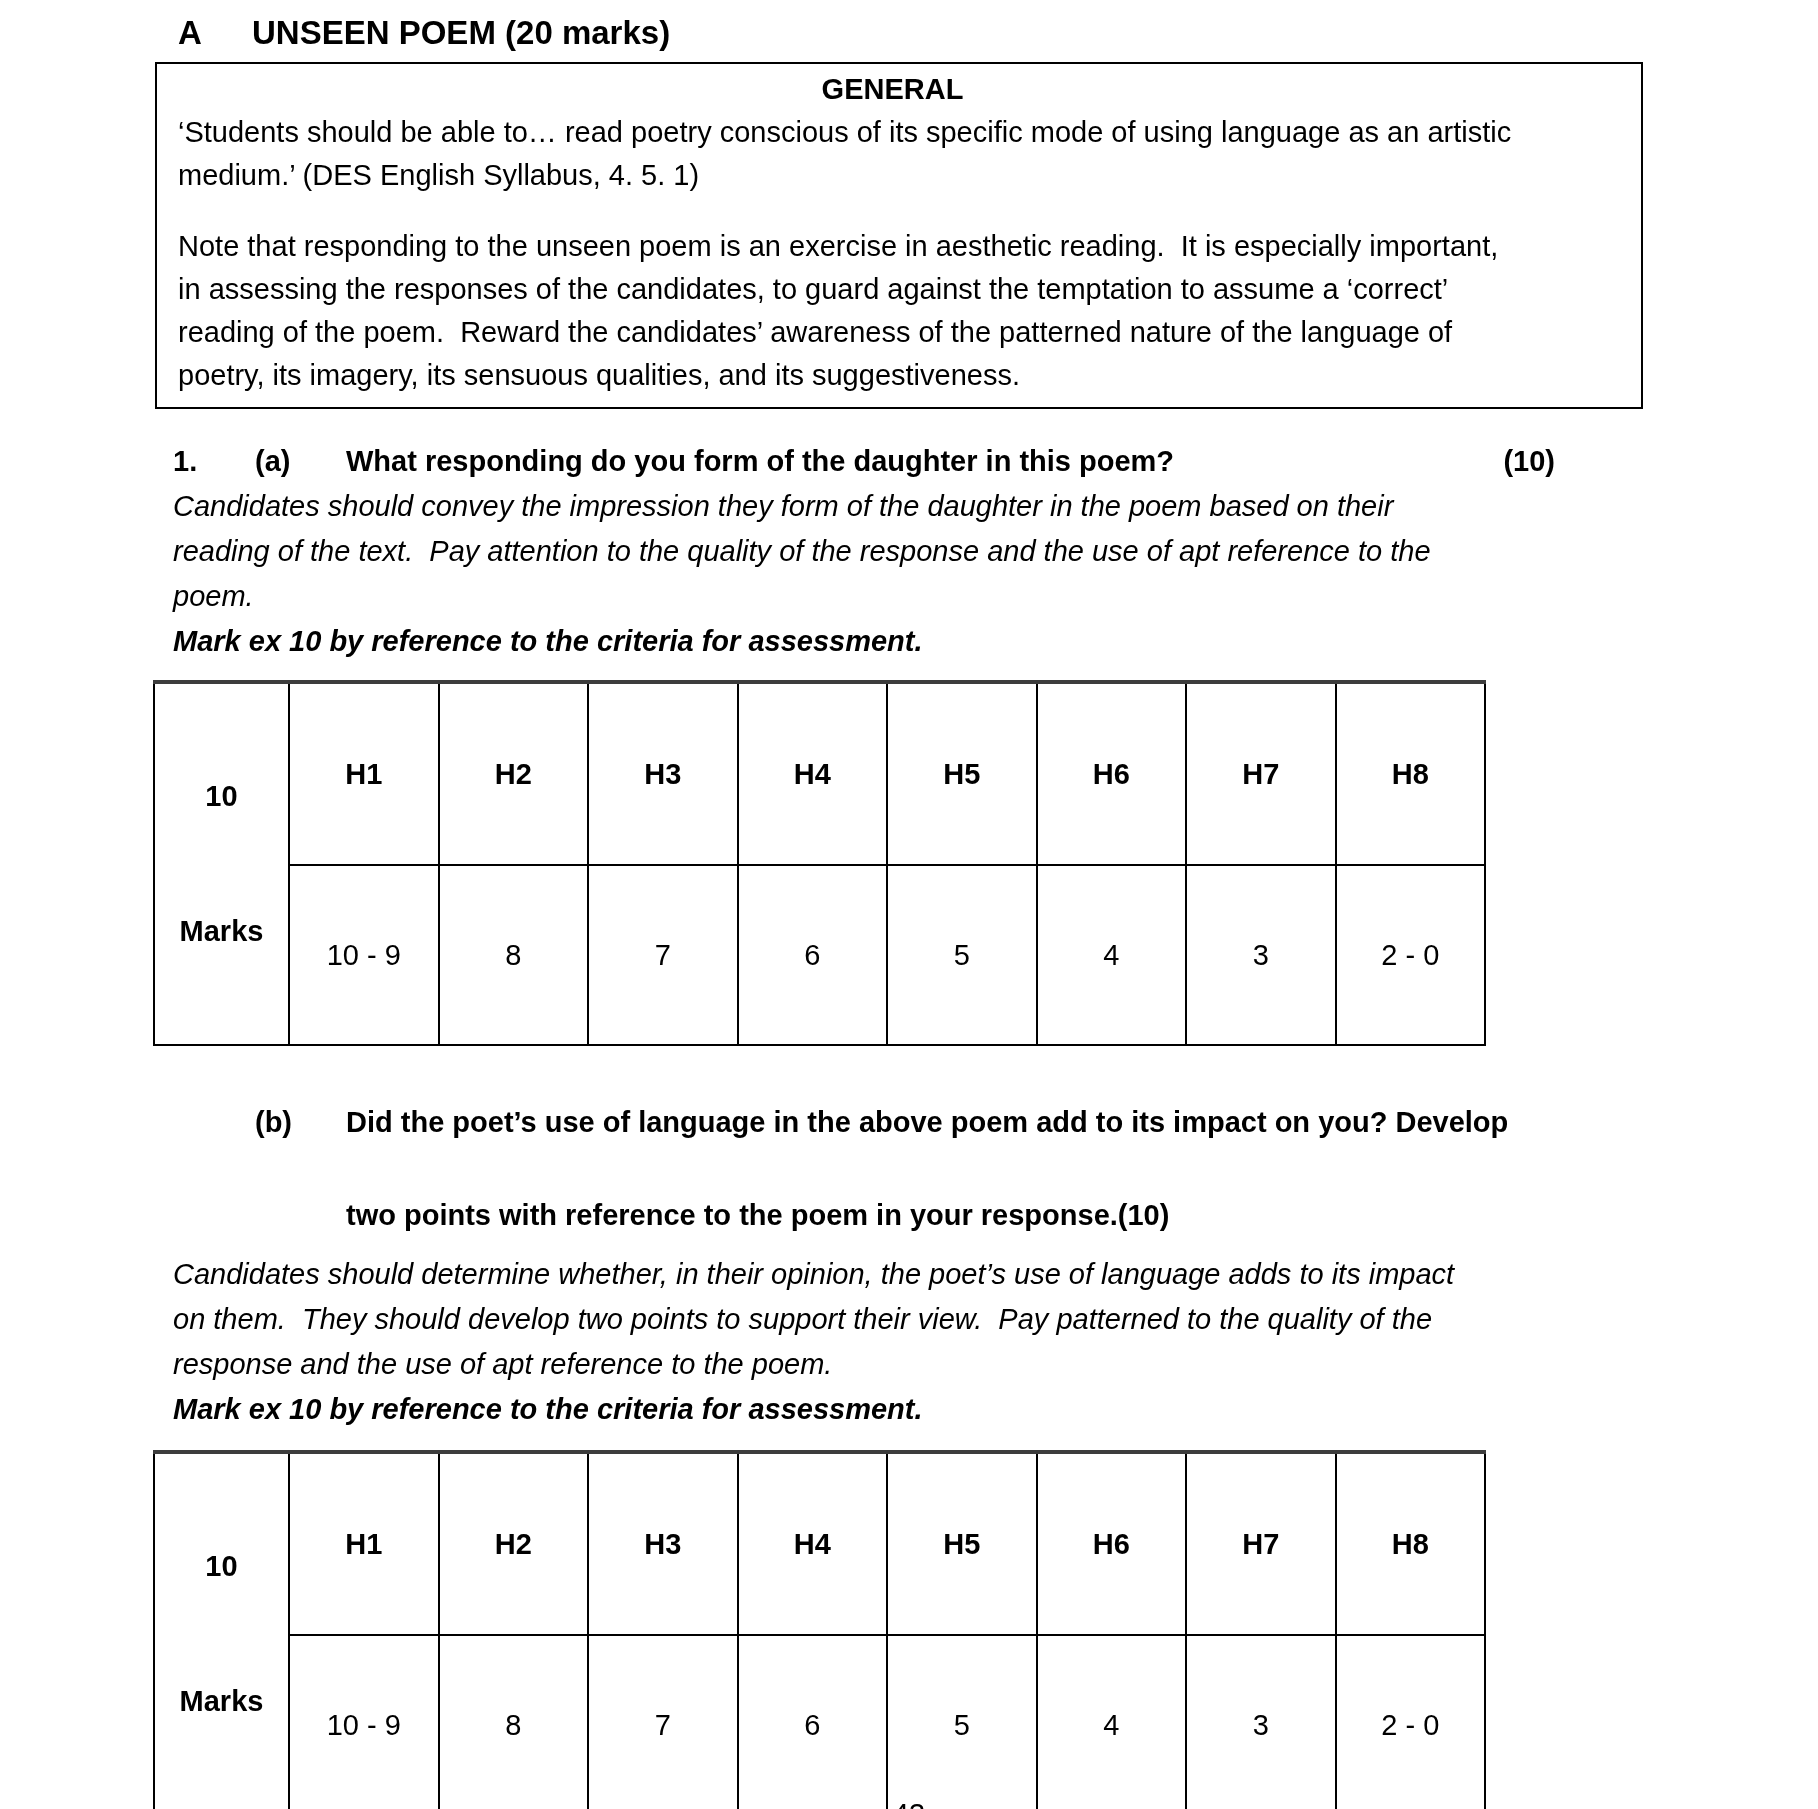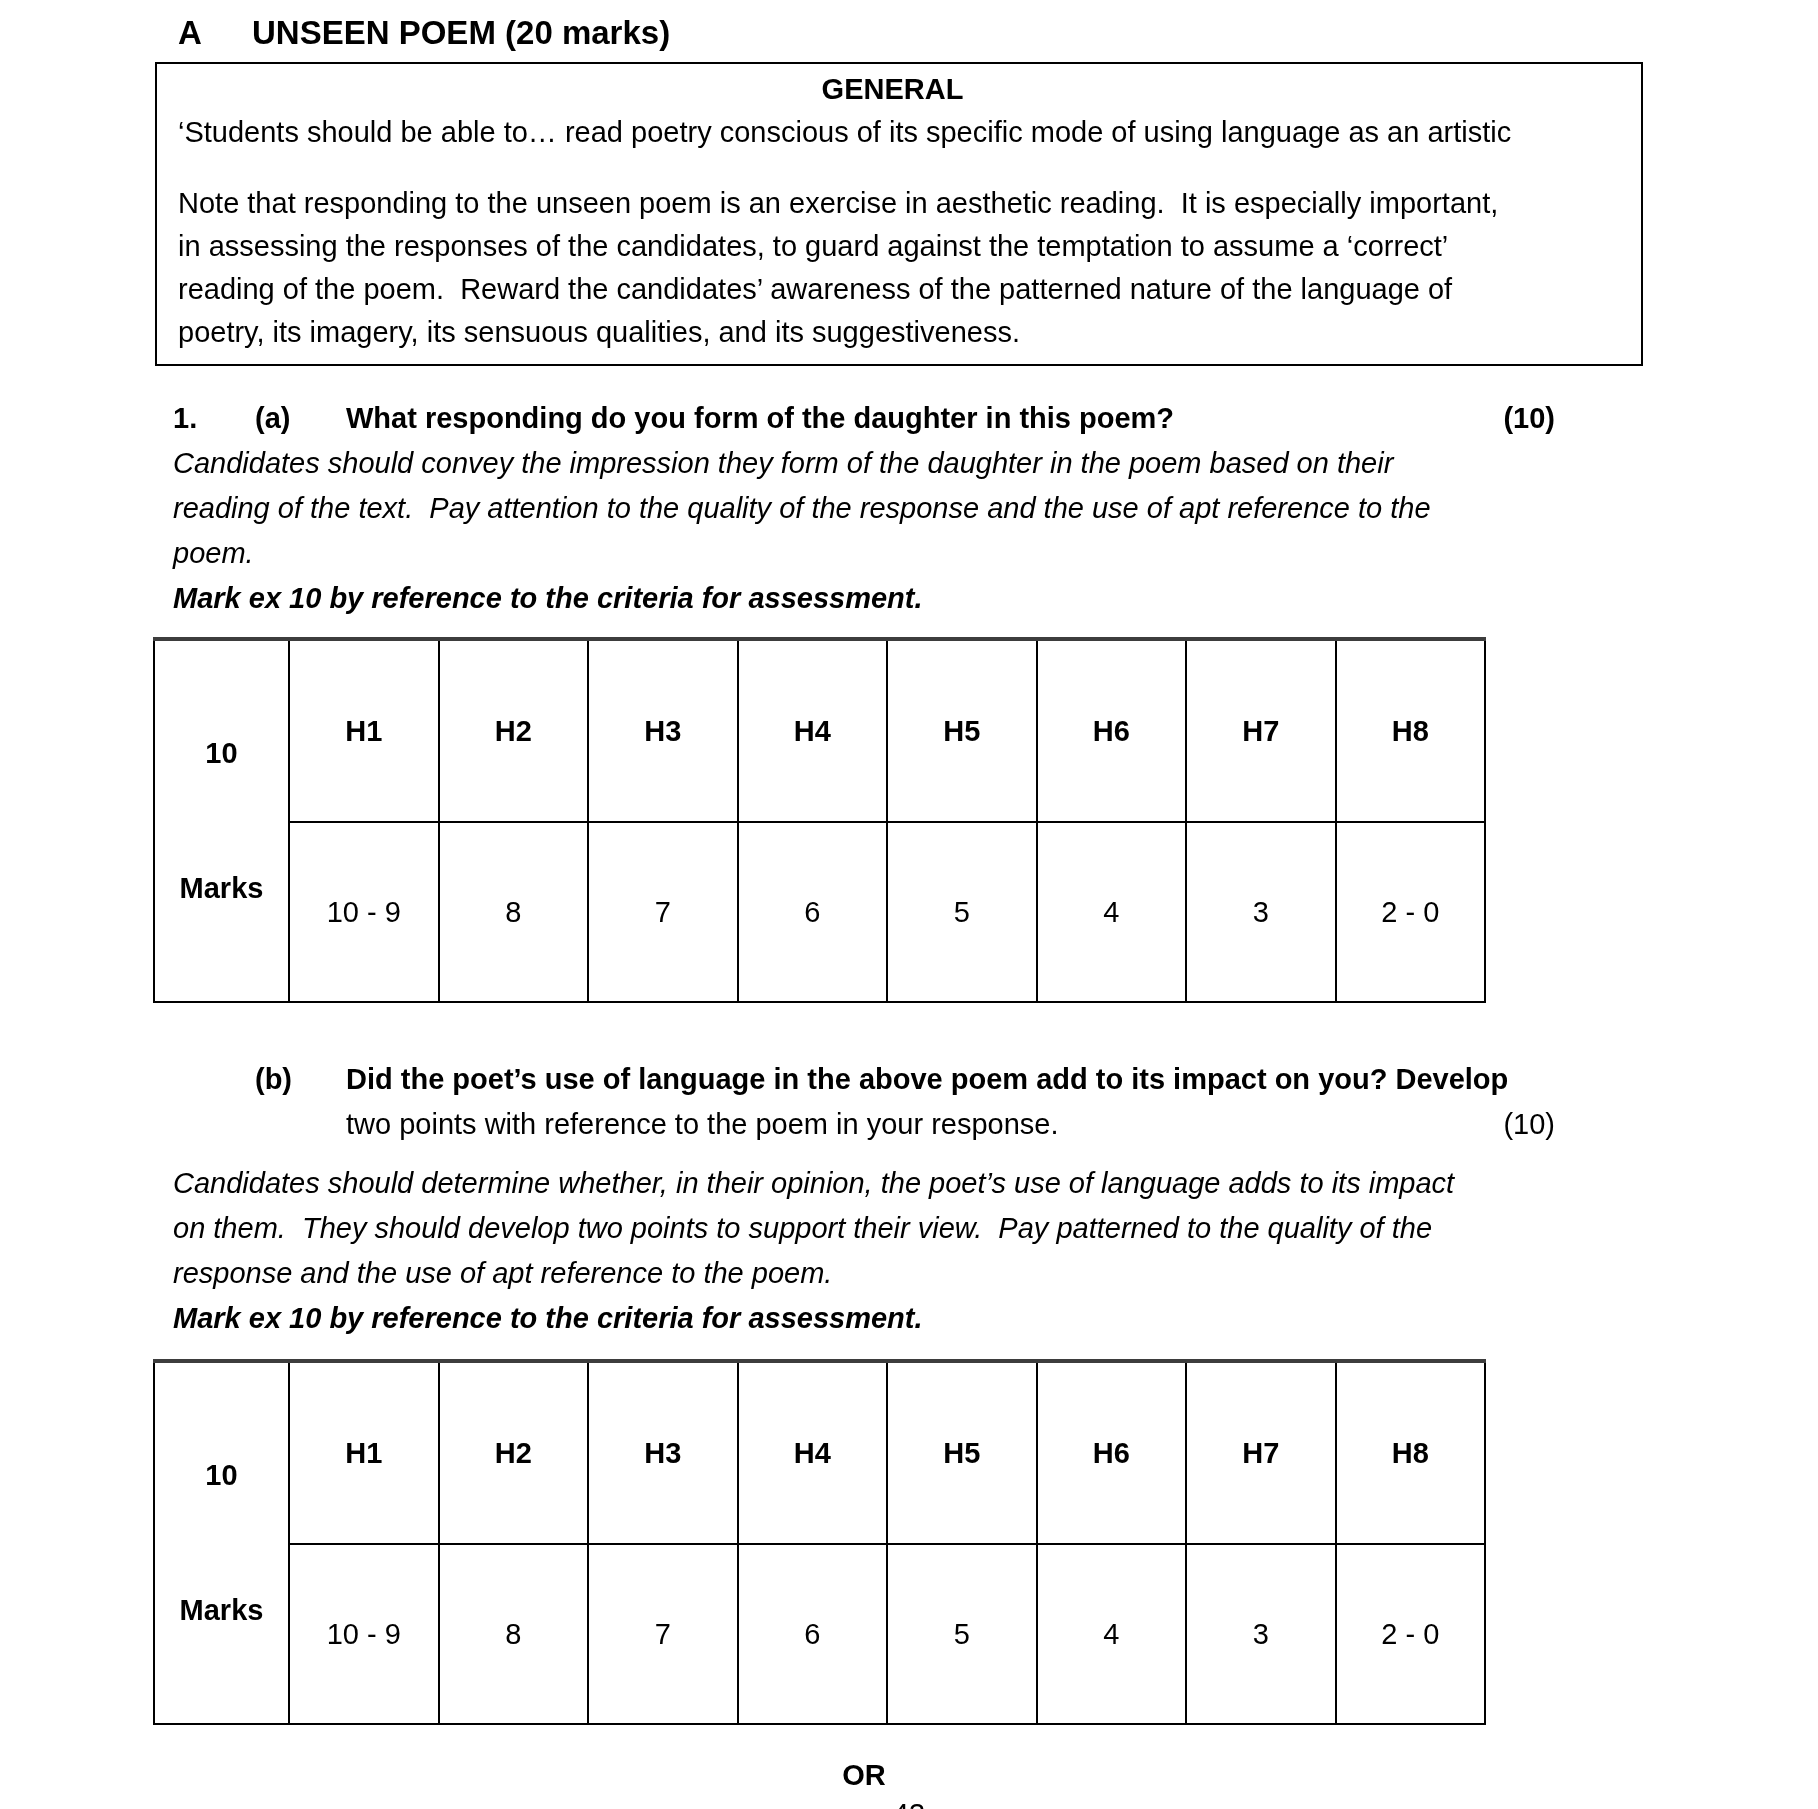--- a/index.html
+++ b/index.html
@@ -28,21 +28,21 @@
   .spacer{height:28px;}
 
   
   .content{margin-left:173px;width:1382px;}
   .qrow{display:flex;line-height:45px;}
   .qnum{width:82px;flex:none;font-weight:bold;}
   .qletter{width:91px;flex:none;font-weight:bold;}
   .qtext{flex:1;font-weight:bold;white-space:pre-wrap;}
   .qmarks{flex:none;font-weight:bold;}
   .qblock{flex:1;}
-  .flexline{display:flex;justify-content:space-between;font-weight:normal;}
+  .flexline{display:flex;font-weight:bold;margin-top:48px;}
 
   
   .body-lines{margin-left:173px;width:1382px;font-style:italic;}
 
   
   table.marks{
     border-collapse:collapse;table-layout:fixed;
     margin-left:153px;width:1333px;border-top:4px solid #3d3d3d;
   }
   table.marks td{
@@ -68,20 +68,21 @@
 <div class="page">
 
   <div class="title-row">
     <span class="sec-letter">A</span>
     <span class="sec-title">UNSEEN POEM (20 marks)</span>
   </div>
 
   <div class="gbox">
     <div class="gbox-title">GENERAL</div>
     <div class="line">‘Students should be able to… read poetry conscious of its specific mode of using language as an artistic</div>
+    <div class="line">medium.’ (DES English Syllabus, 4. 5. 1)</div>
     <div class="spacer"></div>
     <div class="line">Note that responding to the unseen poem is an exercise in aesthetic reading.  It is especially important,</div>
     <div class="line">in assessing the responses of the candidates, to guard against the temptation to assume a ‘correct’</div>
     <div class="line">reading of the poem.  Reward the candidates’ awareness of the patterned nature of the language of</div>
     <div class="line">poetry, its imagery, its sensuous qualities, and its suggestiveness.</div>
   </div>
 
   <div class="content qrow">
     <span class="qnum">1.</span>
     <span class="qletter">(a)</span>

